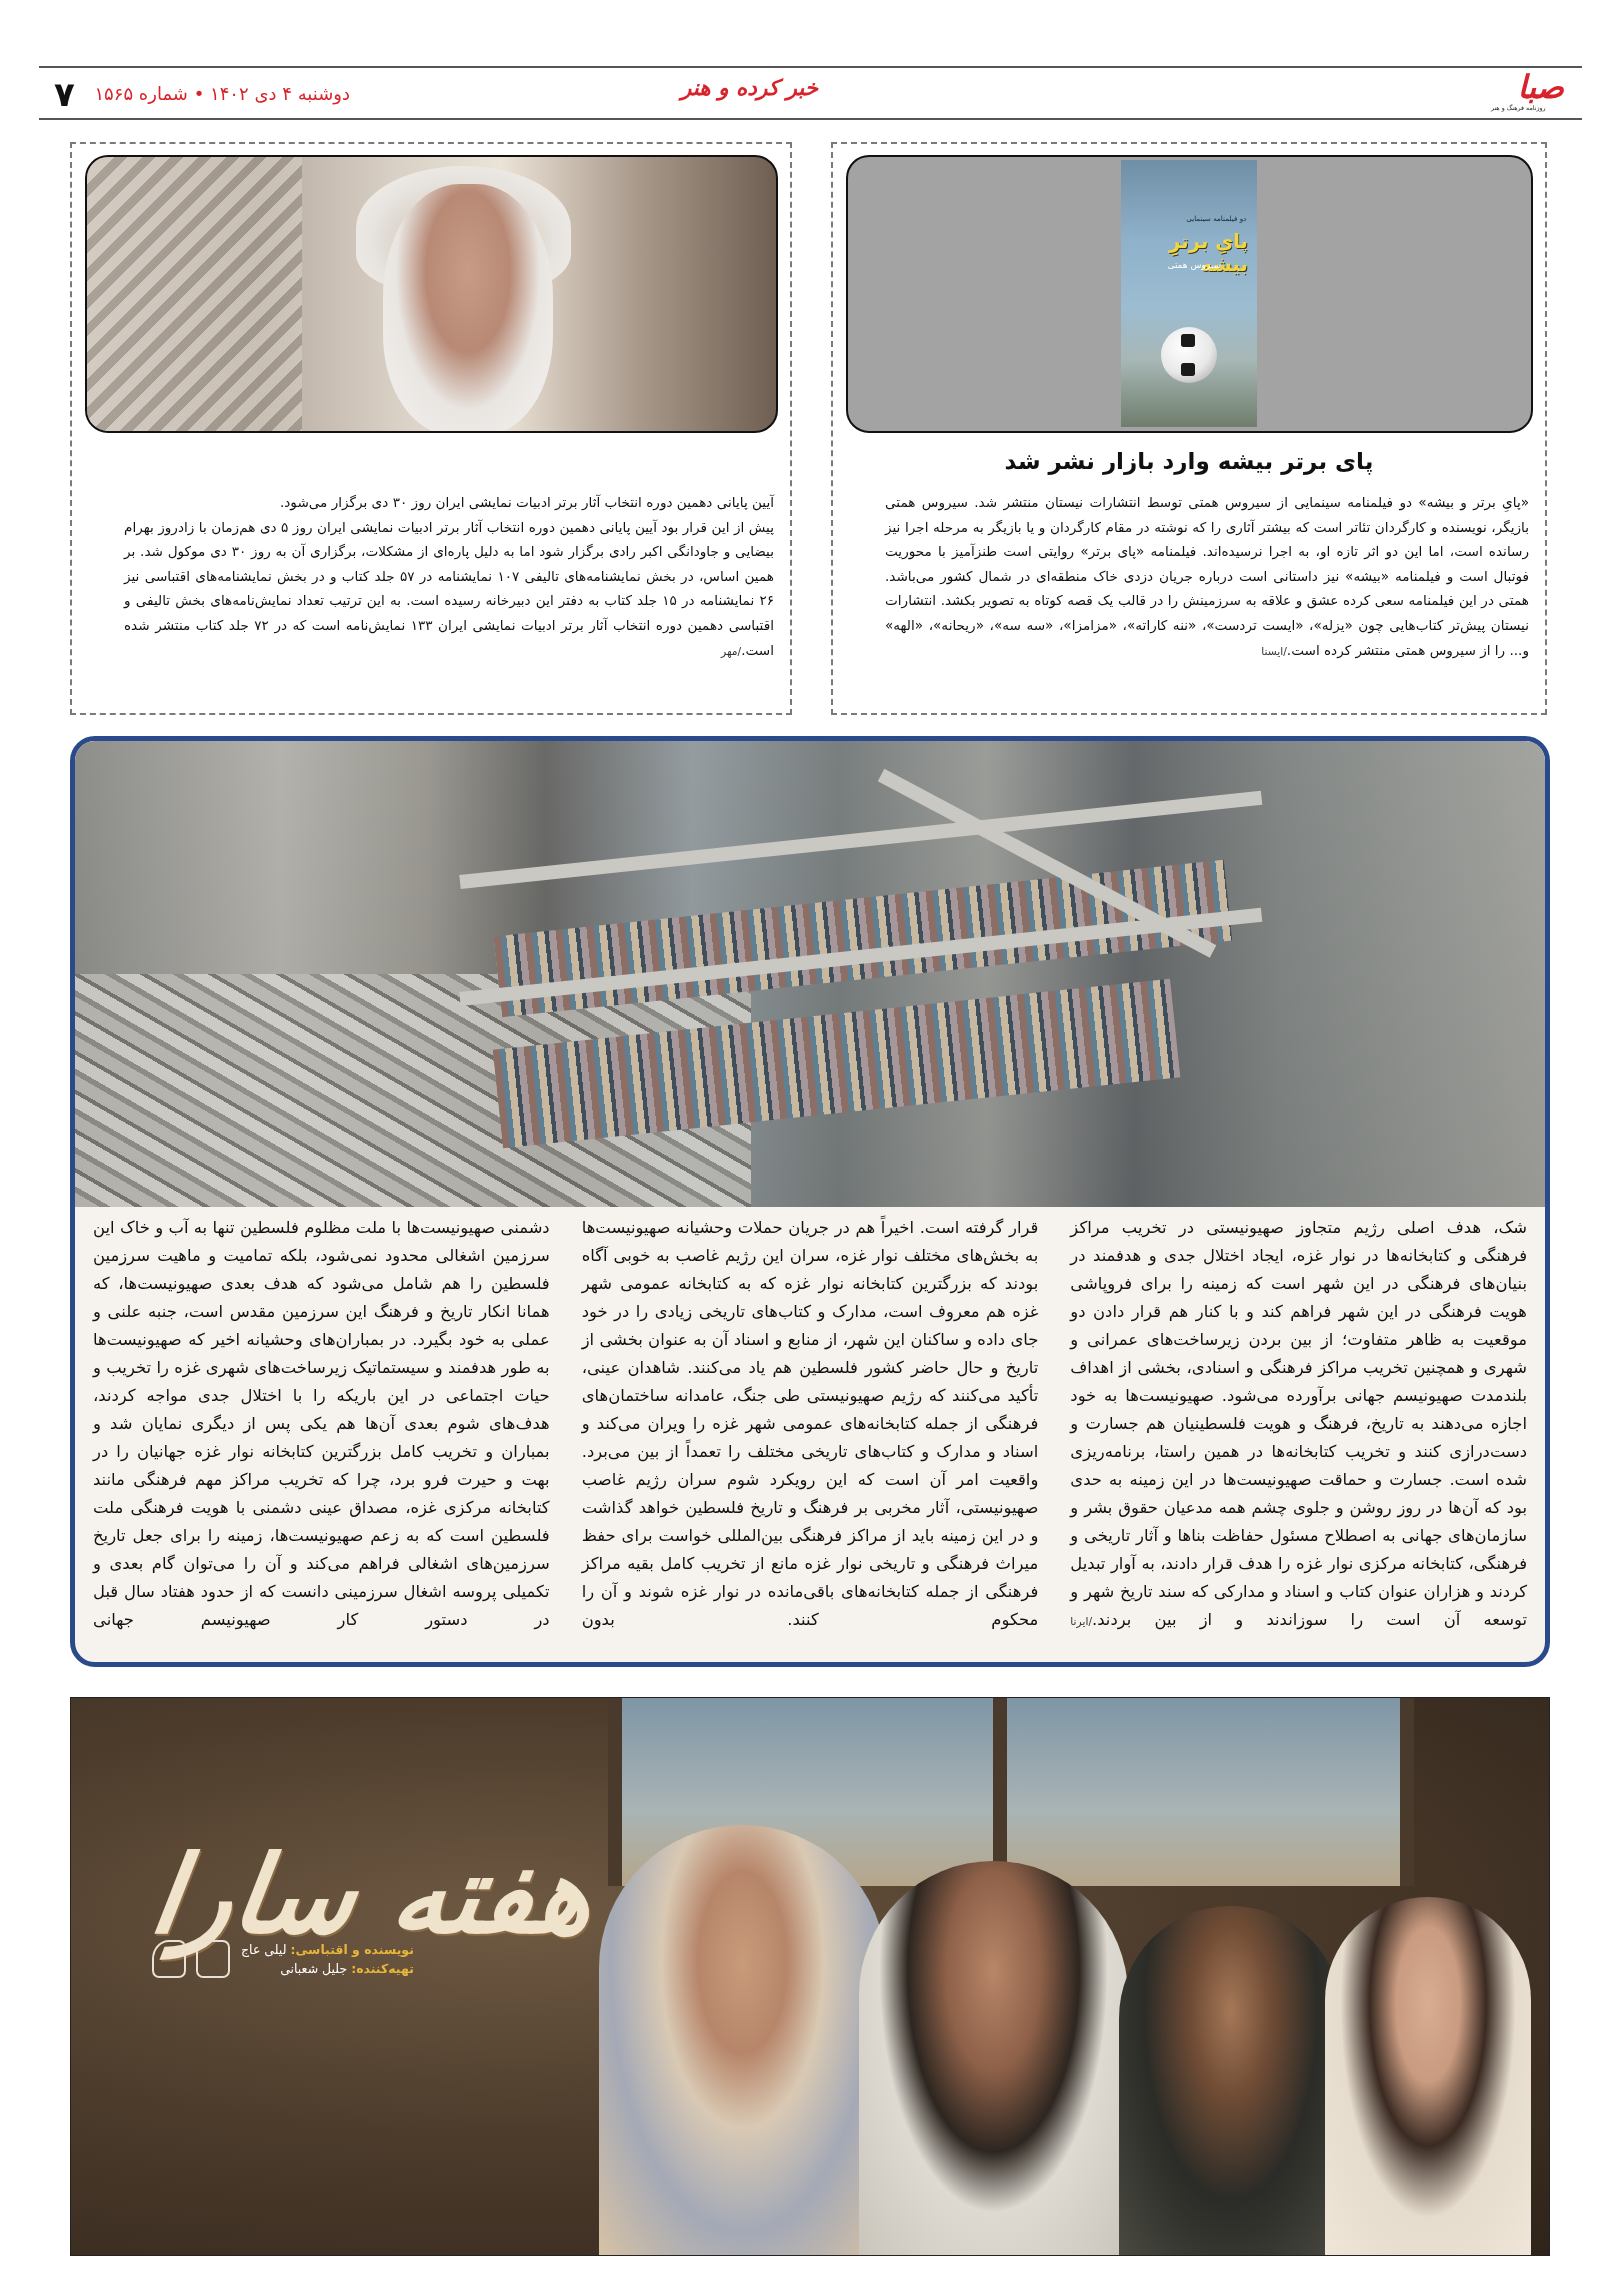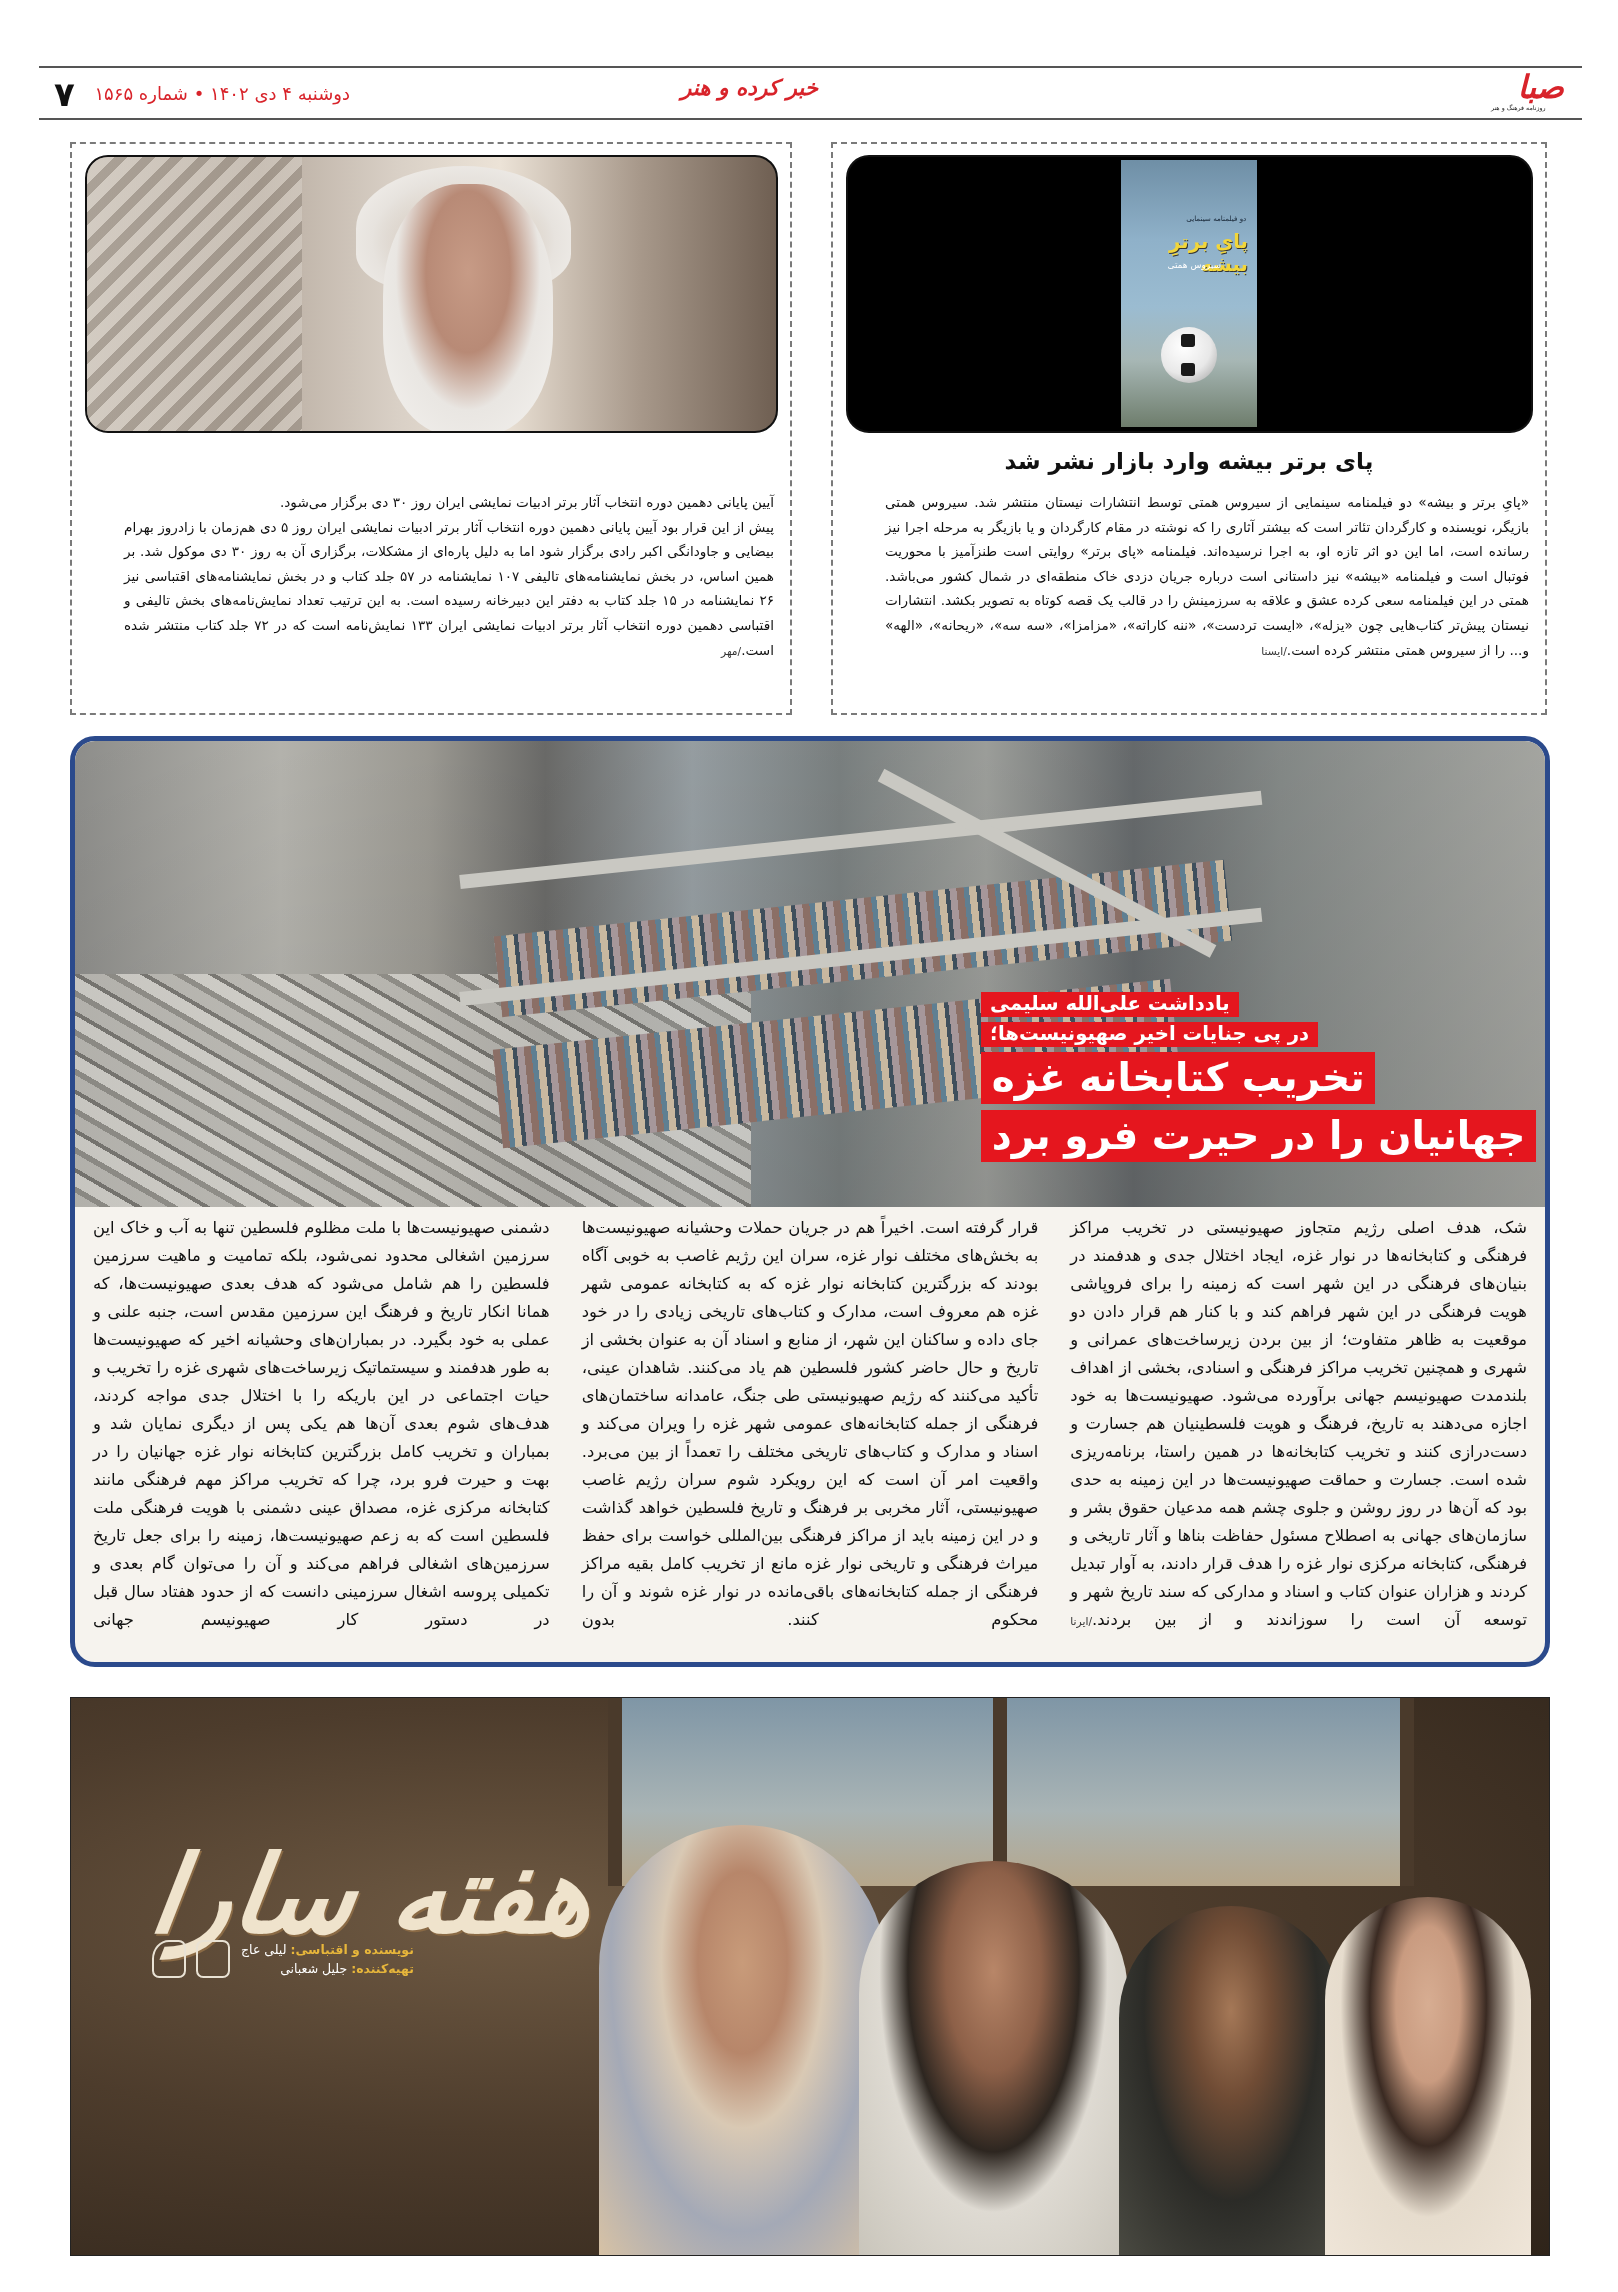--- a/index.html
+++ b/index.html
@@ -16,21 +16,21 @@
   .hdr-section { position: absolute; left: 681px; top: 75px; font-size: 21.5px; font-weight: bold; color: #d8232a; direction: rtl; font-style: italic; }
   .logo { position: absolute; right: 54px; top: 70px; width: 73px; height: 45px; }
   .logo .logo-word { font-size: 32px; font-weight: bold; color: #d8232a; font-style: italic; line-height: 34px; text-align: right; direction: rtl; }
   .logo .logo-sub { font-size: 6.3px; color: #222; text-align: left; direction: rtl; }
 
   
   .top-box { position: absolute; top: 142px; height: 573px; border: 2.7px dashed #7a7a7a; }
   .top-box.right { left: 831px; width: 716px; }
   .top-box.left { left: 70px; width: 722px; }
   .photo-frame { position: absolute; top: 10.7px; left: 12.5px; right: 12.5px; height: 278px; border-radius: 23px; border: 2.7px solid #111; overflow: hidden; }
-  .book-bg { background: #000000; }
+  .book-bg { background: #a3a3a3; }
   .book-cover { position: absolute; left: 50%; top: 3.6px; bottom: 3.6px; width: 136px; margin-left: -68px;
     background: linear-gradient(180deg, #6f8fa6 0%, #8fb1c9 30%, #9bbcd1 55%, #a7b7b5 75%, #6e7d6c 100%); }
   .book-cover .bk-sub { position: absolute; top: 54px; right: 10.7px; font-size: 7.2px; color: #1a2a3a; direction: rtl; }
   .book-cover .bk-title { position: absolute; top: 70px; right: 9px; font-size: 19.7px; font-weight: bold; color: #f2d63a; direction: rtl; text-shadow: 0.9px 0.9px 0 #333; padding-left: 46px; }
   .book-cover .bk-author { position: absolute; top: 100px; right: 36px; font-size: 9px; color: #ffffff; direction: rtl; }
   .ball { position: absolute; left: 50%; top: 167px; width: 56px; height: 56px; margin-left: -28px; border-radius: 50%;
     background: radial-gradient(circle at 40% 35%, #ffffff 0%, #e8e8e8 55%, #9a9a9a 100%); }
   .ball::before { content: ""; position: absolute; left: 19.7px; top: 7.2px; width: 14.3px; height: 12.5px; background: #1a1a1a; border-radius: 2.7px; }
   .ball::after { content: ""; position: absolute; left: 19.7px; top: 36px; width: 14.3px; height: 12.5px; background: #1a1a1a; border-radius: 2.7px; }
   .man-photo { background: linear-gradient(90deg, #cfc7bd 0%, #b8aca0 25%, #d9d0c6 45%, #ece3d7 60%, #a8998b 80%, #6f5f52 100%); }
@@ -125,26 +125,20 @@
 </div>
 
 <div class="article">
   <div class="rubble-photo">
     <div class="debris"></div>
     <div class="shelf" style="left:385px; top:134px; width:806px; transform:rotate(-6deg);"></div>
     <div class="books" style="left:421px; top:157px; width:734px; height:81px; transform:rotate(-6deg);"></div>
     <div class="shelf" style="left:385px; top:251px; width:806px; transform:rotate(-6deg);"></div>
     <div class="books" style="left:421px; top:273px; width:681px; height:99px; transform:rotate(-6deg);"></div>
     <div class="shelf" style="left:806px; top:27px; width:376px; transform:rotate(28deg);"></div>
-    <div class="headline-stack">
-      <div class="hl kicker">یادداشت علی‌الله سلیمی</div>
-      <div class="hl kicker">در پی جنایات اخیر صهیونیست‌ها؛</div>
-      <div class="hl main">تخریب کتابخانه غزه</div>
-      <div class="hl main">جهانیان را در حیرت فرو برد</div>
-    </div>
   </div>
   <div class="cols">
     <div class="col">دشمنی صهیونیست‌ها با ملت مظلوم فلسطین تنها به آب و خاک این سرزمین اشغالی محدود نمی‌شود، بلکه تمامیت و ماهیت سرزمین فلسطین را هم شامل می‌شود که هدف بعدی صهیونیست‌ها، که همانا انکار تاریخ و فرهنگ این سرزمین مقدس است، جنبه علنی و عملی به خود بگیرد. در بمباران‌های وحشیانه اخیر که صهیونیست‌ها به طور هدفمند و سیستماتیک زیرساخت‌های شهری غزه را تخریب و حیات اجتماعی در این باریکه را با اختلال جدی مواجه کردند، هدف‌های شوم بعدی آن‌ها هم یکی پس از دیگری نمایان شد و بمباران و تخریب کامل بزرگترین کتابخانه نوار غزه جهانیان را در بهت و حیرت فرو برد، چرا که تخریب مراکز مهم فرهنگی مانند کتابخانه مرکزی غزه، مصداق عینی دشمنی با هویت فرهنگی ملت فلسطین است که به زعم صهیونیست‌ها، زمینه را برای جعل تاریخ سرزمین‌های اشغالی فراهم می‌کند و آن را می‌توان گام بعدی و تکمیلی پروسه اشغال سرزمینی دانست که از حدود هفتاد سال قبل در دستور کار صهیونیسم جهانی</div>
     <div class="col">قرار گرفته است. اخیراً هم در جریان حملات وحشیانه صهیونیست‌ها به بخش‌های مختلف نوار غزه، سران این رژیم غاصب به خوبی آگاه بودند که بزرگترین کتابخانه نوار غزه که به کتابخانه عمومی شهر غزه هم معروف است، مدارک و کتاب‌های تاریخی زیادی را در خود جای داده و ساکنان این شهر، از منابع و اسناد آن به عنوان بخشی از تاریخ و حال حاضر کشور فلسطین هم یاد می‌کنند. شاهدان عینی، تأکید می‌کنند که رژیم صهیونیستی طی جنگ، عامدانه ساختمان‌های فرهنگی از جمله کتابخانه‌های عمومی شهر غزه را ویران می‌کند و اسناد و مدارک و کتاب‌های تاریخی مختلف را تعمداً از بین می‌برد. واقعیت امر آن است که این رویکرد شوم سران رژیم غاصب صهیونیستی، آثار مخربی بر فرهنگ و تاریخ فلسطین خواهد گذاشت و در این زمینه باید از مراکز فرهنگی بین‌المللی خواست برای حفظ میراث فرهنگی و تاریخی نوار غزه مانع از تخریب کامل بقیه مراکز فرهنگی از جمله کتابخانه‌های باقی‌مانده در نوار غزه شوند و آن را محکوم کنند. بدون</div>
     <div class="col"><span>شک، هدف اصلی رژیم متجاوز صهیونیستی در تخریب مراکز فرهنگی و کتابخانه‌ها در نوار غزه، ایجاد اختلال جدی و هدفمند در بنیان‌های فرهنگی در این شهر است که زمینه را برای فروپاشی هویت فرهنگی در این شهر فراهم کند و با کنار هم قرار دادن دو موقعیت به ظاهر متفاوت؛ از بین بردن زیرساخت‌های عمرانی و شهری و همچنین تخریب مراکز فرهنگی و اسنادی، بخشی از اهداف بلندمدت صهیونیسم جهانی برآورده می‌شود. صهیونیست‌ها به خود اجازه می‌دهند به تاریخ، فرهنگ و هویت فلسطینیان هم جسارت و دست‌درازی کنند و تخریب کتابخانه‌ها در همین راستا، برنامه‌ریزی شده است. جسارت و حماقت صهیونیست‌ها در این زمینه به حدی بود که آن‌ها در روز روشن و جلوی چشم همه مدعیان حقوق بشر و سازمان‌های جهانی به اصطلاح مسئول حفاظت بناها و آثار تاریخی و فرهنگی، کتابخانه مرکزی نوار غزه را هدف قرار دادند، به آوار تبدیل کردند و هزاران عنوان کتاب و اسناد و مدارکی که سند تاریخ شهر و توسعه آن است را سوزاندند و از بین بردند.</span><span class="src">/ایرنا</span></div>
   </div>
 </div>
 
 <div class="poster">
   <div class="sky">

